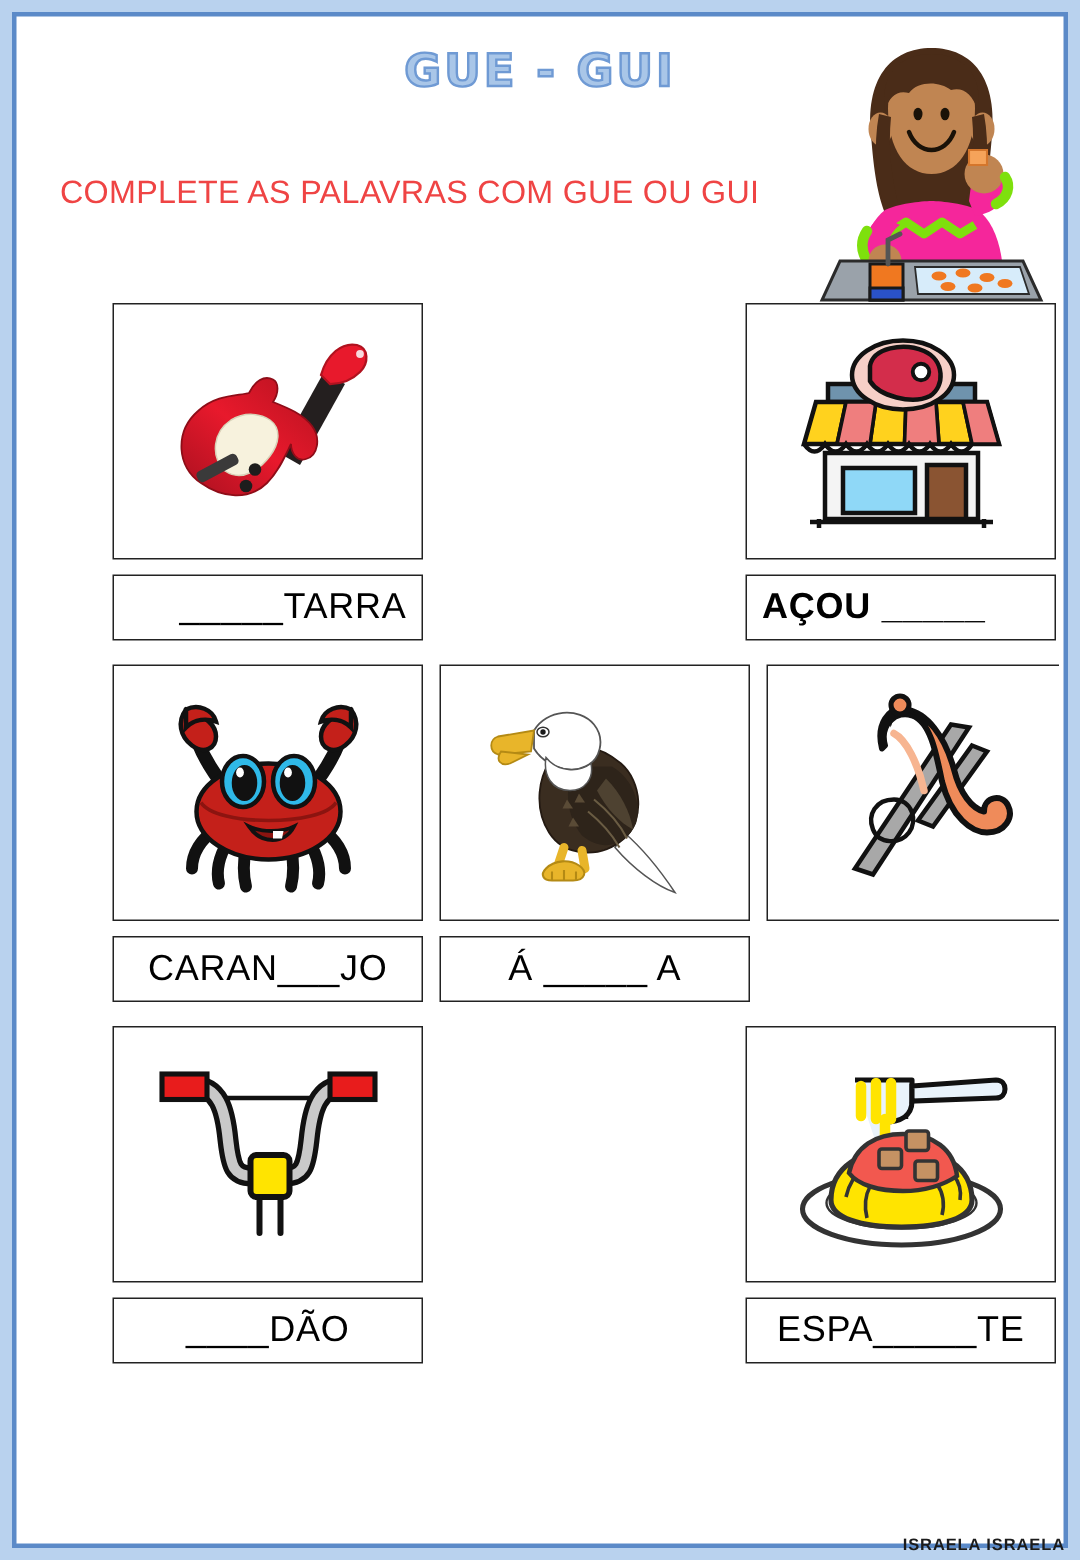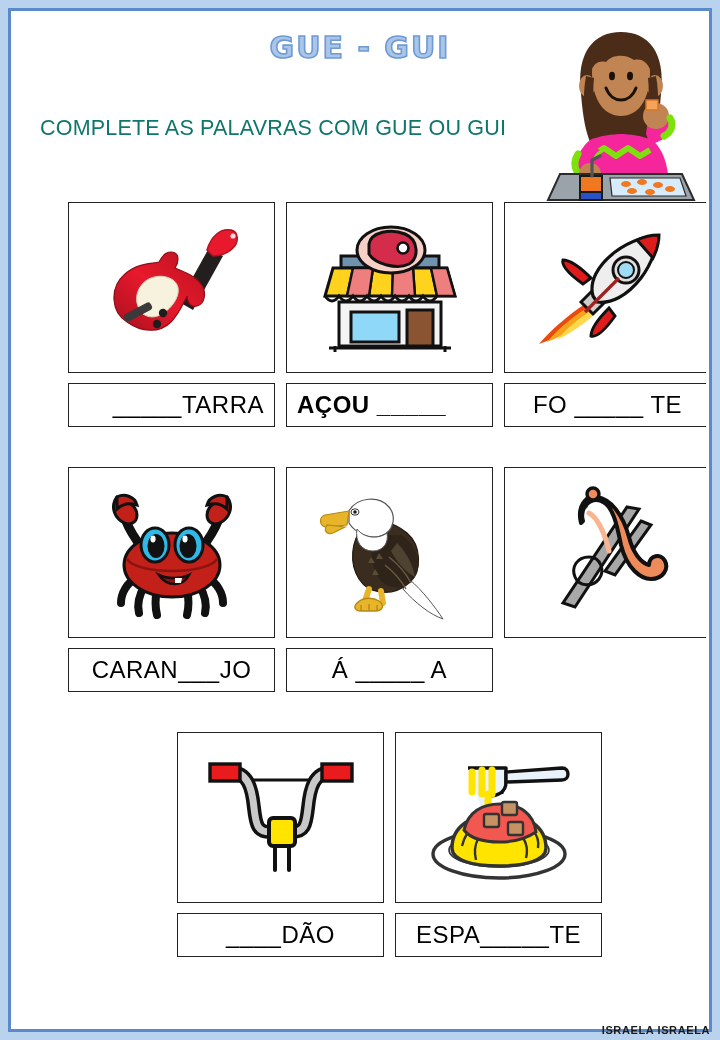--- a/index.html
+++ b/index.html
@@ -42,40 +42,40 @@
     letter-spacing:2px;
     font-family:"DejaVu Sans", sans-serif;
     color:#a9c6e8;
     -webkit-text-stroke:1.6px #6f9ad4;
     text-shadow:0 0 0 #fff;
   }
   .subtitle{
     position:absolute;
     top:102px;left:26px;
     font-size:21.5px;
-    color:#0f766e;
+    color:#ef4444;
     letter-spacing:.2px;
     white-space:nowrap;
     font-family:"Liberation Sans", sans-serif;
   }
 
   
   .girl{
     position:absolute;
     top:10px;right:10px;
     width:150px;height:178px;
   }
 
   
   .grid{
     position:absolute;
     top:188px;left:30px;
     width:660px;
   }
-  .row{ display:flex; justify-content:center; margin-bottom:40px;padding-left:31px; }
+  .row{ display:flex; justify-content:space-between; margin-bottom:16px;padding-left:31px; }
   .cell{ width:207px; margin-right:11px; }
   .cell:last-child{ margin-right:0; }
 
   .imgbox{
     box-sizing:border-box;
     width:207px;height:171px;
     border:1.5px solid #222;
     background:#fff;
     display:flex;align-items:center;justify-content:center;
     overflow:hidden;
@@ -241,45 +241,20 @@
                 <path d="M30 128 L30 134 M140 128 L140 134" stroke="#111" stroke-width="3"></path>
 
                 <ellipse cx="86" cy="32" rx="34" ry="23" fill="#f6cfc7" stroke="#111" stroke-width="3"></ellipse>
                 <path d="M64 26 C66 14 86 10 100 16 C114 22 114 40 104 46 C92 52 70 46 64 36 Z" fill="#d32d4b" stroke="#111" stroke-width="3"></path>
                 <circle cx="98" cy="30" r="5.5" fill="#ffffff" stroke="#111" stroke-width="2.6"></circle>
               </svg>
             </div>
             <div class="wordbox c-left">AÇOU _____</div>
           </div>
 
-          <div class="cell">
-            <div class="imgbox">
-              <svg viewBox="0 0 170 140" width="170" height="140">
-
-                <path d="M62 86 C44 98 28 112 16 126 C34 120 52 108 68 94 Z" fill="#ea4a10"></path>
-                <path d="M64 90 C48 100 34 112 24 124 C40 118 56 108 70 96 Z" fill="#f6a31a"></path>
-                <path d="M66 94 C54 102 42 112 34 122 C46 116 58 108 70 98 Z" fill="#ffd84d"></path>
-
-                <path d="M60 66 C46 56 38 48 40 42 C48 42 58 50 68 60 Z" fill="#e01b1b" stroke="#111" stroke-width="3"></path>
-                <path d="M92 98 C82 112 74 120 68 118 C68 110 76 100 86 90 Z" fill="#e01b1b" stroke="#111" stroke-width="3"></path>
-
-                <path d="M58 84 L74 68 L86 80 L70 96 Z" fill="#cdcdcd" stroke="#111" stroke-width="3"></path>
-
-                <path d="M70 78 C66 64 74 48 92 34 C108 22 124 18 134 18 C134 28 130 44 118 60 C104 78 88 86 74 84 Z" fill="#eeeeee" stroke="#111" stroke-width="3.2"></path>
-
-                <path d="M114 22 C122 18 130 17 136 17 C136 24 134 32 130 40 Z" fill="#e01b1b" stroke="#111" stroke-width="3"></path>
-
-                <circle cx="103" cy="52" r="13" fill="#dedede" stroke="#111" stroke-width="3"></circle>
-                <circle cx="103" cy="52" r="8" fill="#9fdcf5" stroke="#111" stroke-width="2"></circle>
-
-                <path d="M62 94 L96 60" stroke="#a0201e" stroke-width="3.2"></path>
-              </svg>
-            </div>
-            <div class="wordbox c-center">FO _____ TE</div>
-          </div>
 
         </div>
 
         <div class="row">
 
           <div class="cell">
             <div class="imgbox">
               <svg viewBox="0 0 170 140" width="170" height="140">
                 <g fill="#c4201a" stroke="#111" stroke-width="3">
 

